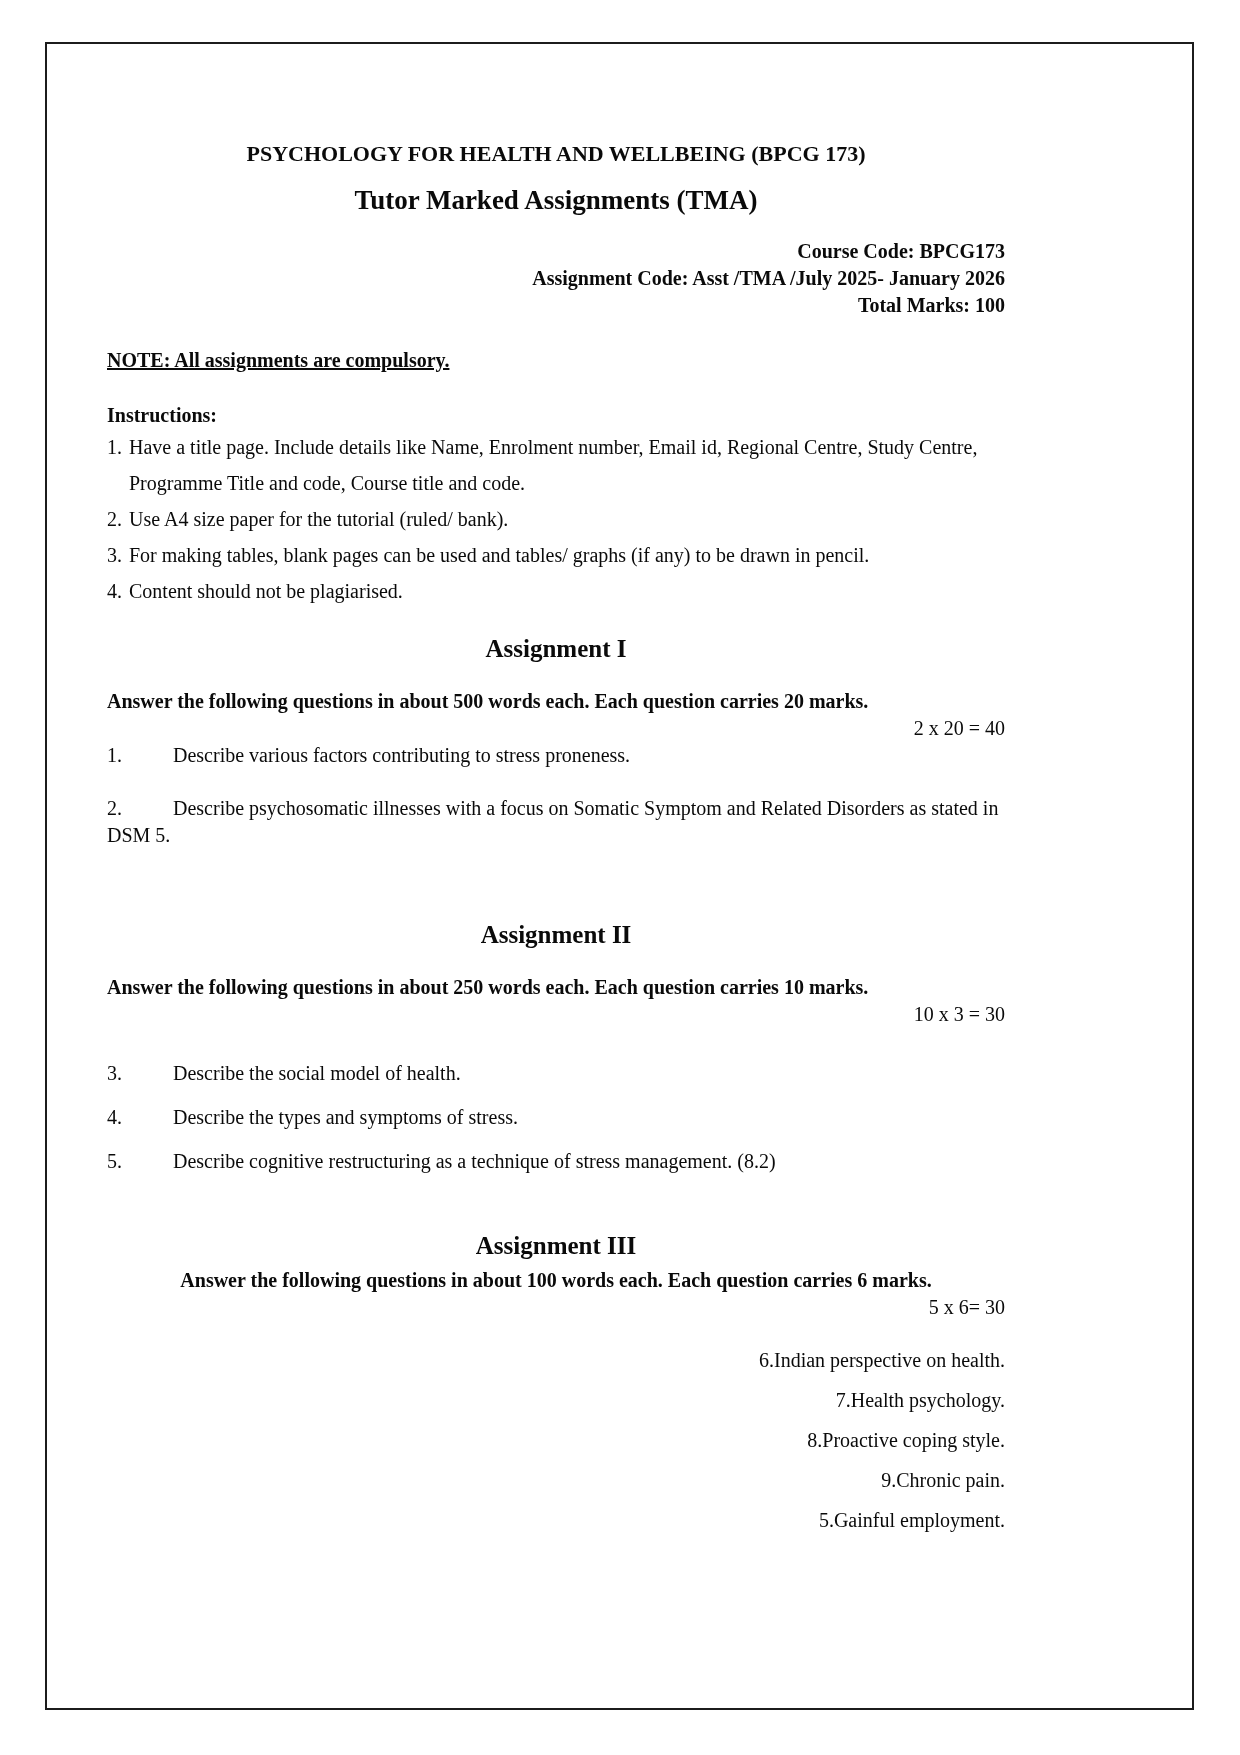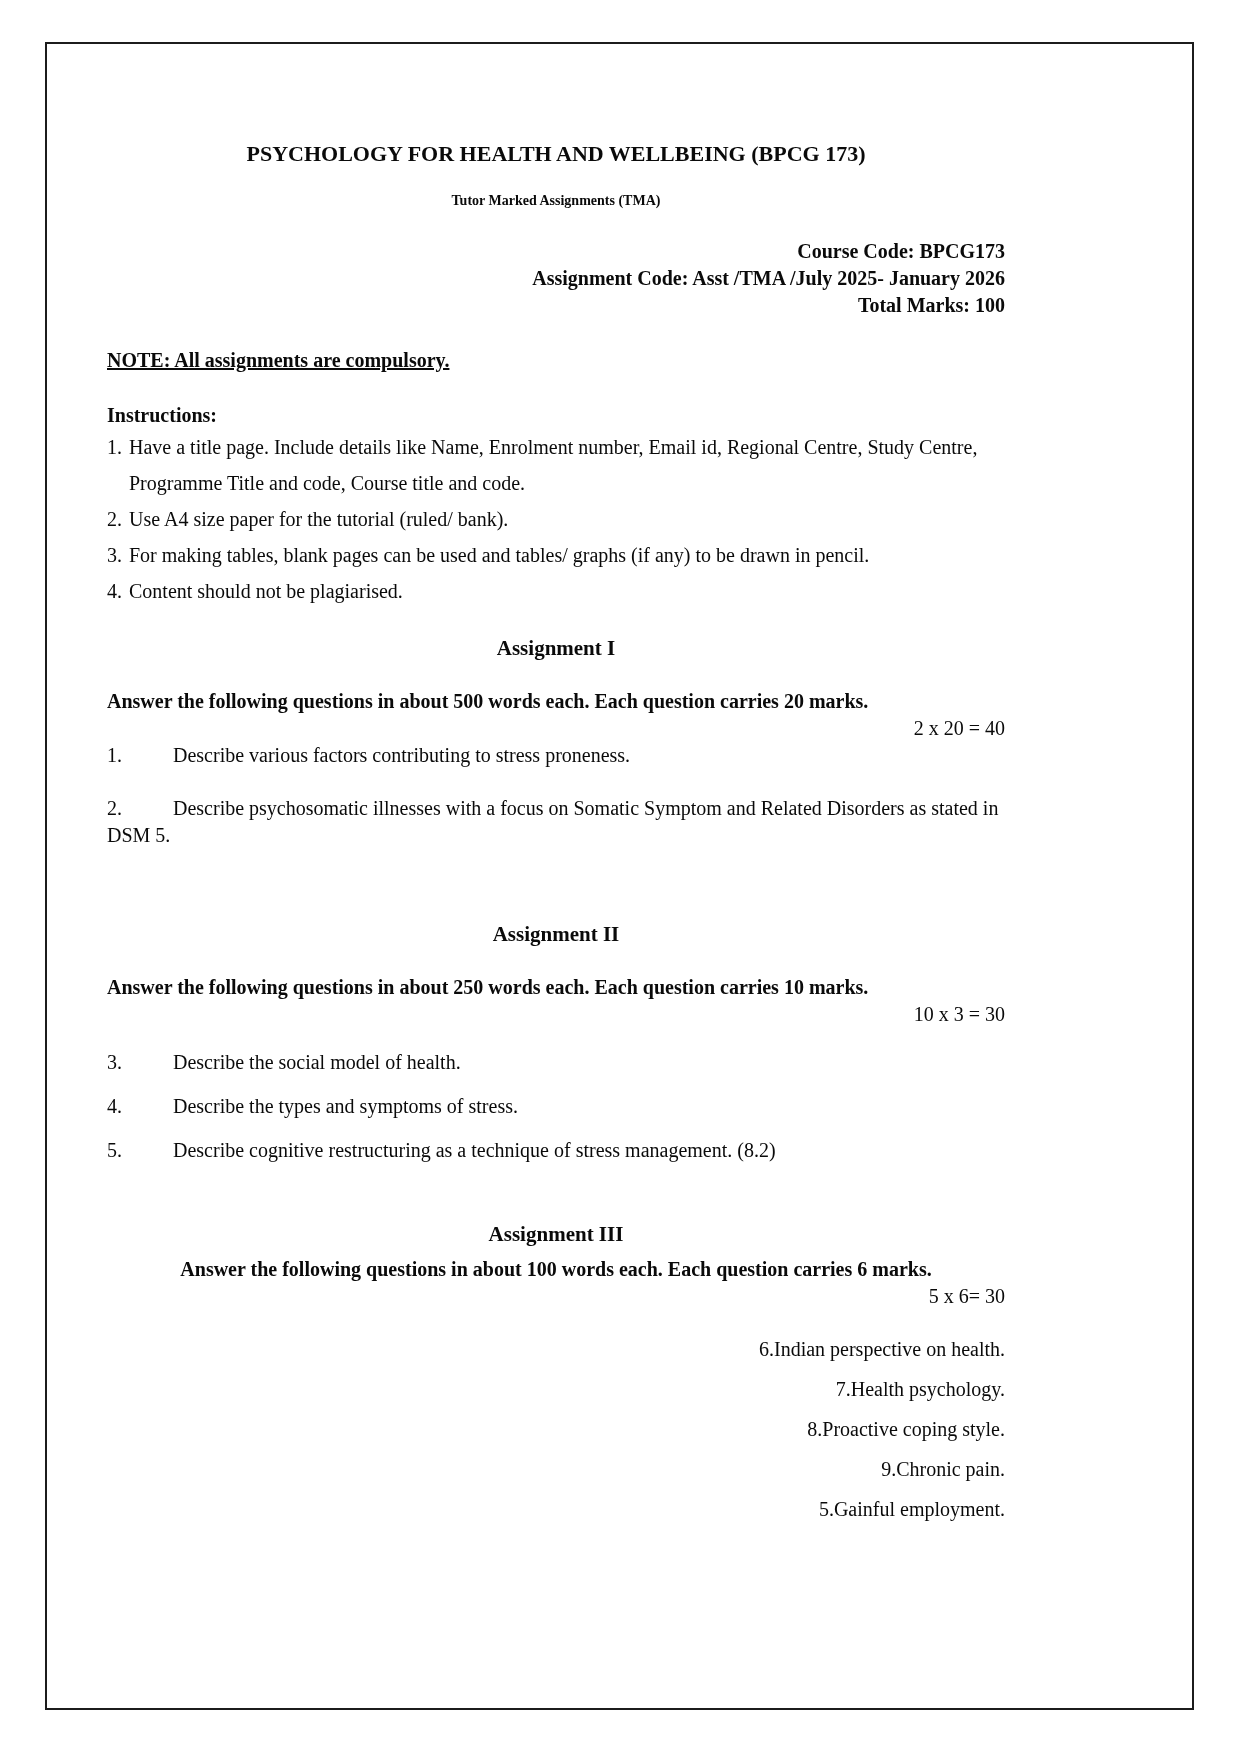--- a/index.html
+++ b/index.html
@@ -35,21 +35,21 @@
   }
   .doc-title {
     text-align: center;
     font-weight: bold;
     font-size: 22px;
     margin: 0 0 20px 0;
   }
   .doc-subtitle {
     text-align: center;
     font-weight: bold;
-    font-size: 14px;
+    font-size: 27px;
     margin: 0 0 12px 0;
   }
   .course-block {
     text-align: right;
     font-weight: bold;
     margin: 24px 0 0 0;
   }
   .course-block div {
     line-height: 27px;
   }
@@ -66,21 +66,21 @@
     padding-left: 22px;
     text-indent: -22px;
     line-height: 36px;
   }
   .ins-num {
     margin-right: 7px;
   }
   .section-title {
     text-align: center;
     font-weight: bold;
-    font-size: 21px;
+    font-size: 25px;
     margin: 26px 0 0 0;
   }
   .direction {
     font-weight: bold;
     margin: 26px 0 0 0;
   }
   .direction.centered {
     text-align: center;
     margin-top: 8px;
   }
@@ -94,21 +94,21 @@
   .q-num {
     display: inline-block;
     width: 66px;
   }
   .q-num-short {
     display: inline-block;
     width: 50px;
   }
   .sec1-questions { }
   .sec1-questions .question { margin-bottom: 26px; }
-  .sec2-questions { margin-top: 21px; }
+  .sec2-questions { margin-top: 32px; }
   .sec2-questions .question { margin-bottom: 17px; }
   .sec3-questions { margin-top: 26px; text-align: right; }
   .sec3-questions .question { margin-bottom: 13px; }
   .gap-before-a2 { height: 20px; }
   .gap-before-a3 { height: 14px; }
 </style>
 </head>
 <body>
 
 <div class="page">

